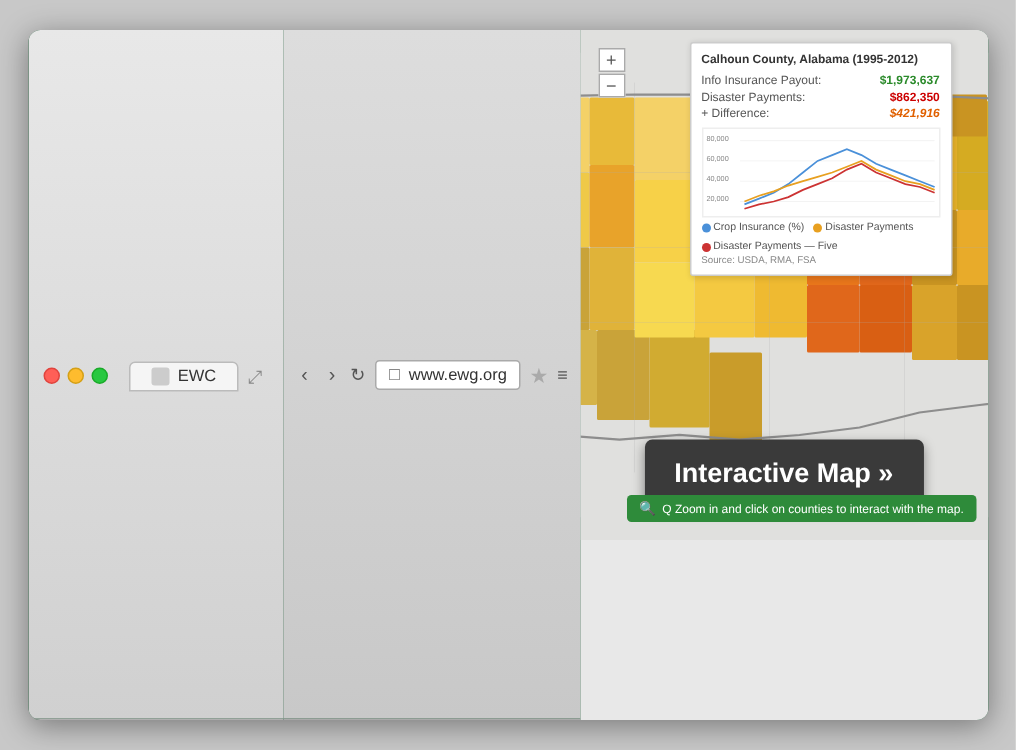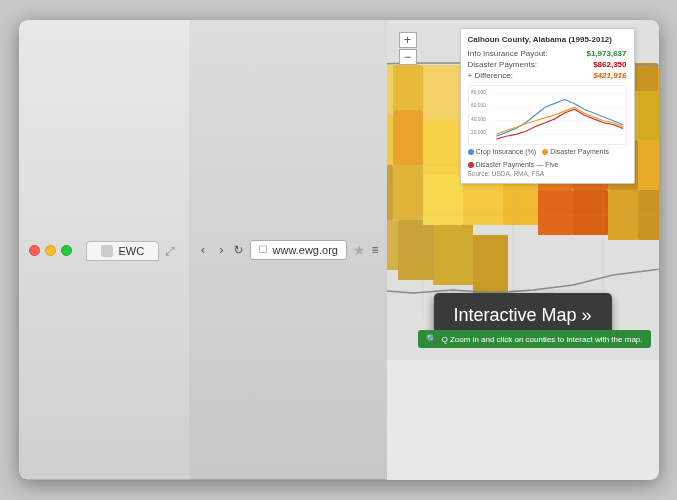--- a/index.html
+++ b/index.html
@@ -275,21 +275,21 @@
       position: absolute;
       bottom: 22px;
       left: 50%;
       transform: translateX(-50%);
       background: #3a3a3a;
       color: white;
       border: none;
       border-radius: 5px;
       padding: 12px 20px;
       font-size: 18px;
-      font-weight: normal;
+      font-weight: bold;
       cursor: pointer;
       white-space: nowrap;
       box-shadow: 0 3px 8px rgba(0,0,0,0.4);
     }
     .zoom-hint {
       position: absolute;
       bottom: 12px;
       right: 8px;
       background: #2e8b3a;
       color: white;

